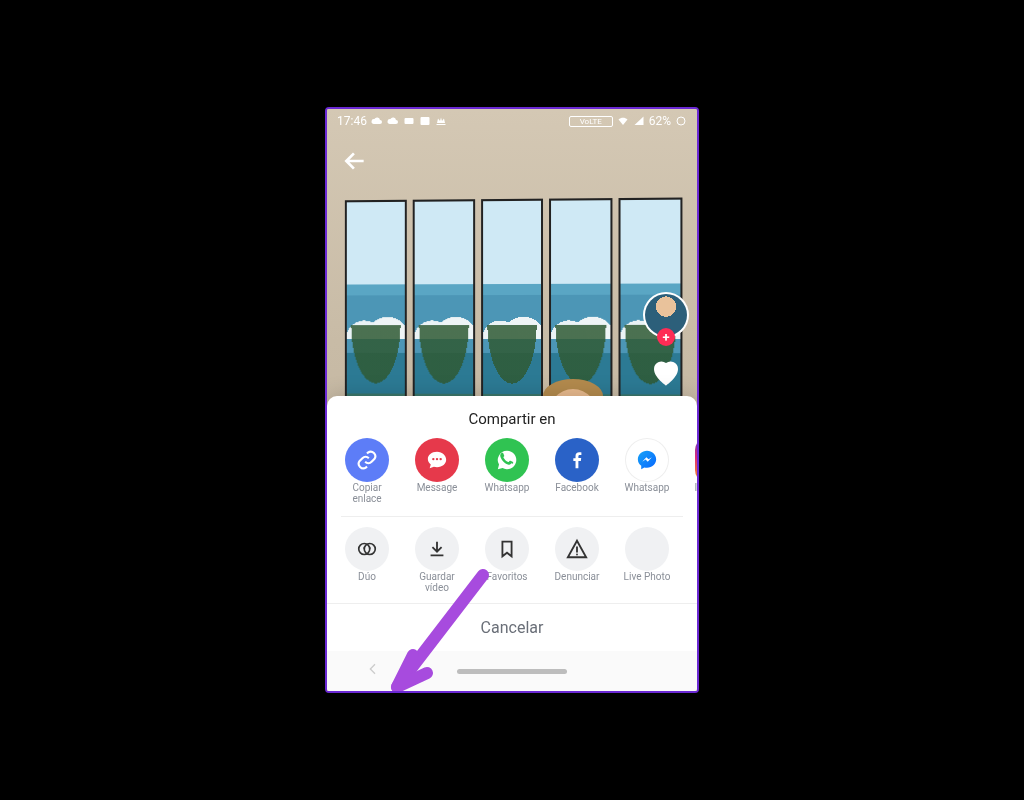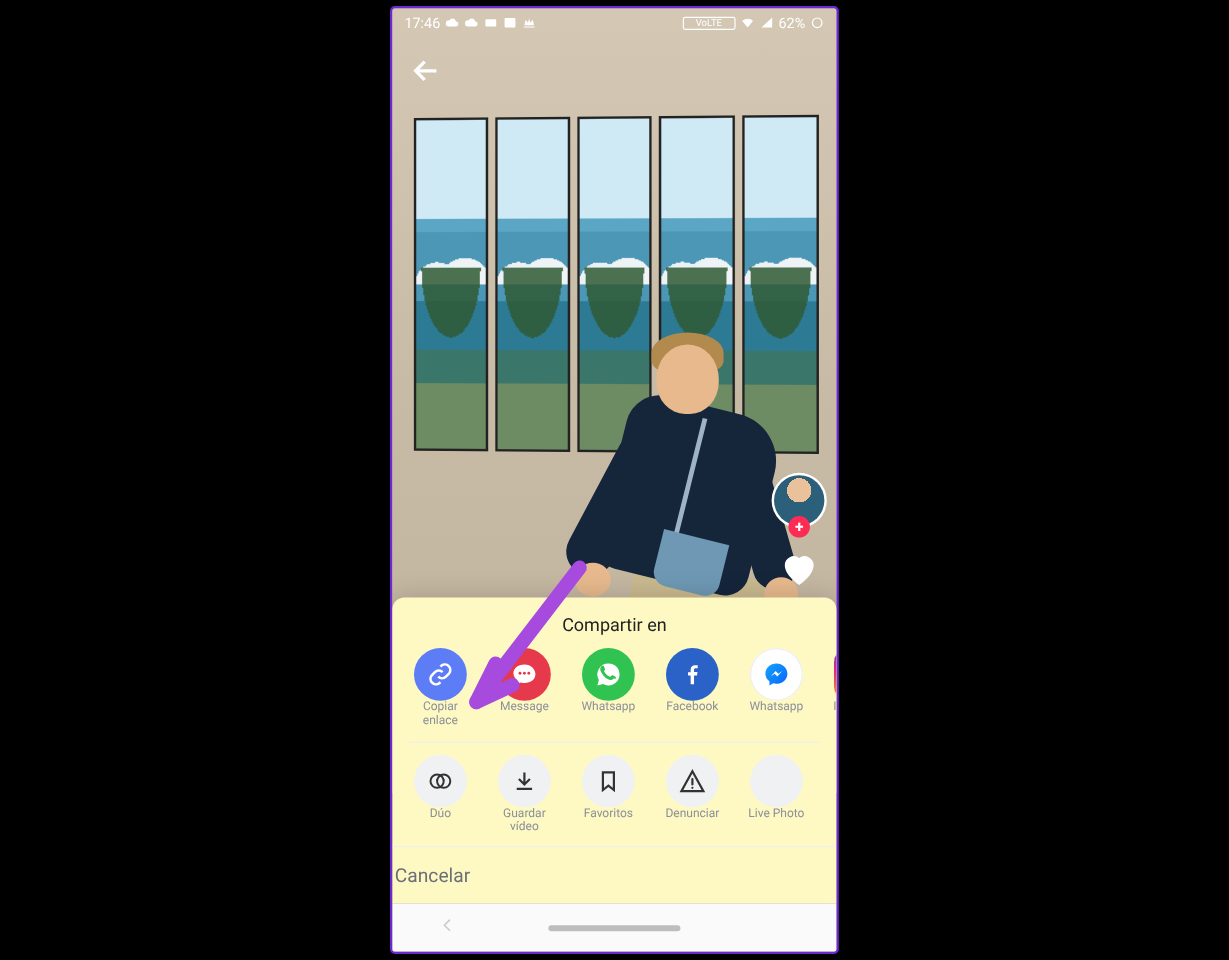--- a/index.html
+++ b/index.html
@@ -9,21 +9,21 @@
     font-family: -apple-system, Roboto, "Helvetica Neue", Arial, sans-serif;
     display: flex;
     align-items: center;
     justify-content: center;
     width: 1024px;
     height: 800px;
     overflow: hidden;
   }
   .phone {
     width: 374px;
-    height: 790px;
+    height: 586px;
     background: #c4b8a8;
     position: relative;
     border: 2px solid #6b29d4;
     border-radius: 4px;
     overflow: hidden;
   }
   
   .statusbar {
     position: absolute;
     top: 0; left: 0; right: 0;
@@ -164,21 +164,21 @@
     width:18px; height:18px; border-radius:50%; background:#fe2c55;
     display:flex; align-items:center; justify-content:center;
     color:#fff; font-size:13px; font-weight:700;
   }
   .heart { width:40px; height:40px; display:flex; align-items:center; justify-content:center; }
   .heart svg { width:36px; height:36px; }
   .like-count { margin-top:-6px; text-shadow:0 0 4px rgba(0,0,0,.6); }
   
   .sheet {
     position:absolute; left:0; right:0; bottom:40px;
-    background:#fef9c3;
+    background:#ffffff;
     border-radius:10px 10px 0 0;
     z-index:25;
     padding:10px 0 0 0;
     box-shadow:0 -2px 20px rgba(0,0,0,.15);
   }
   .sheet-title {
     text-align:center; font-size:15px; color:#222; padding:4px 0 10px;
   }
   .share-row {
     display:flex; overflow:hidden; padding:0 0 10px 10px; gap:10px;
@@ -203,22 +203,22 @@
     border-radius:12px;
   }
   .divider { height:1px; background:#eee; margin:2px 14px 10px; }
   .actions-row {
     display:flex; overflow:hidden; padding:0 0 10px 10px; gap:10px;
   }
   .c-grey { background:#f0f1f3; color:#333; }
   .c-grey svg { stroke:#333; }
   .cancel {
     border-top:1px solid #eee;
-    font-size:16px; color:#6a6f78;
-    padding:14px 2px;
+    text-align:center; font-size:16px; color:#6a6f78;
+    padding:14px 12px;
   }
   
   .navbar {
     position:absolute; left:0; right:0; bottom:0; height:40px;
     background:#fafafa;
     display:flex; align-items:center; justify-content:space-around;
     z-index:40;
   }
   .navbar .pill {
     width:110px; height:5px; border-radius:3px; background:#bdbdbd;

